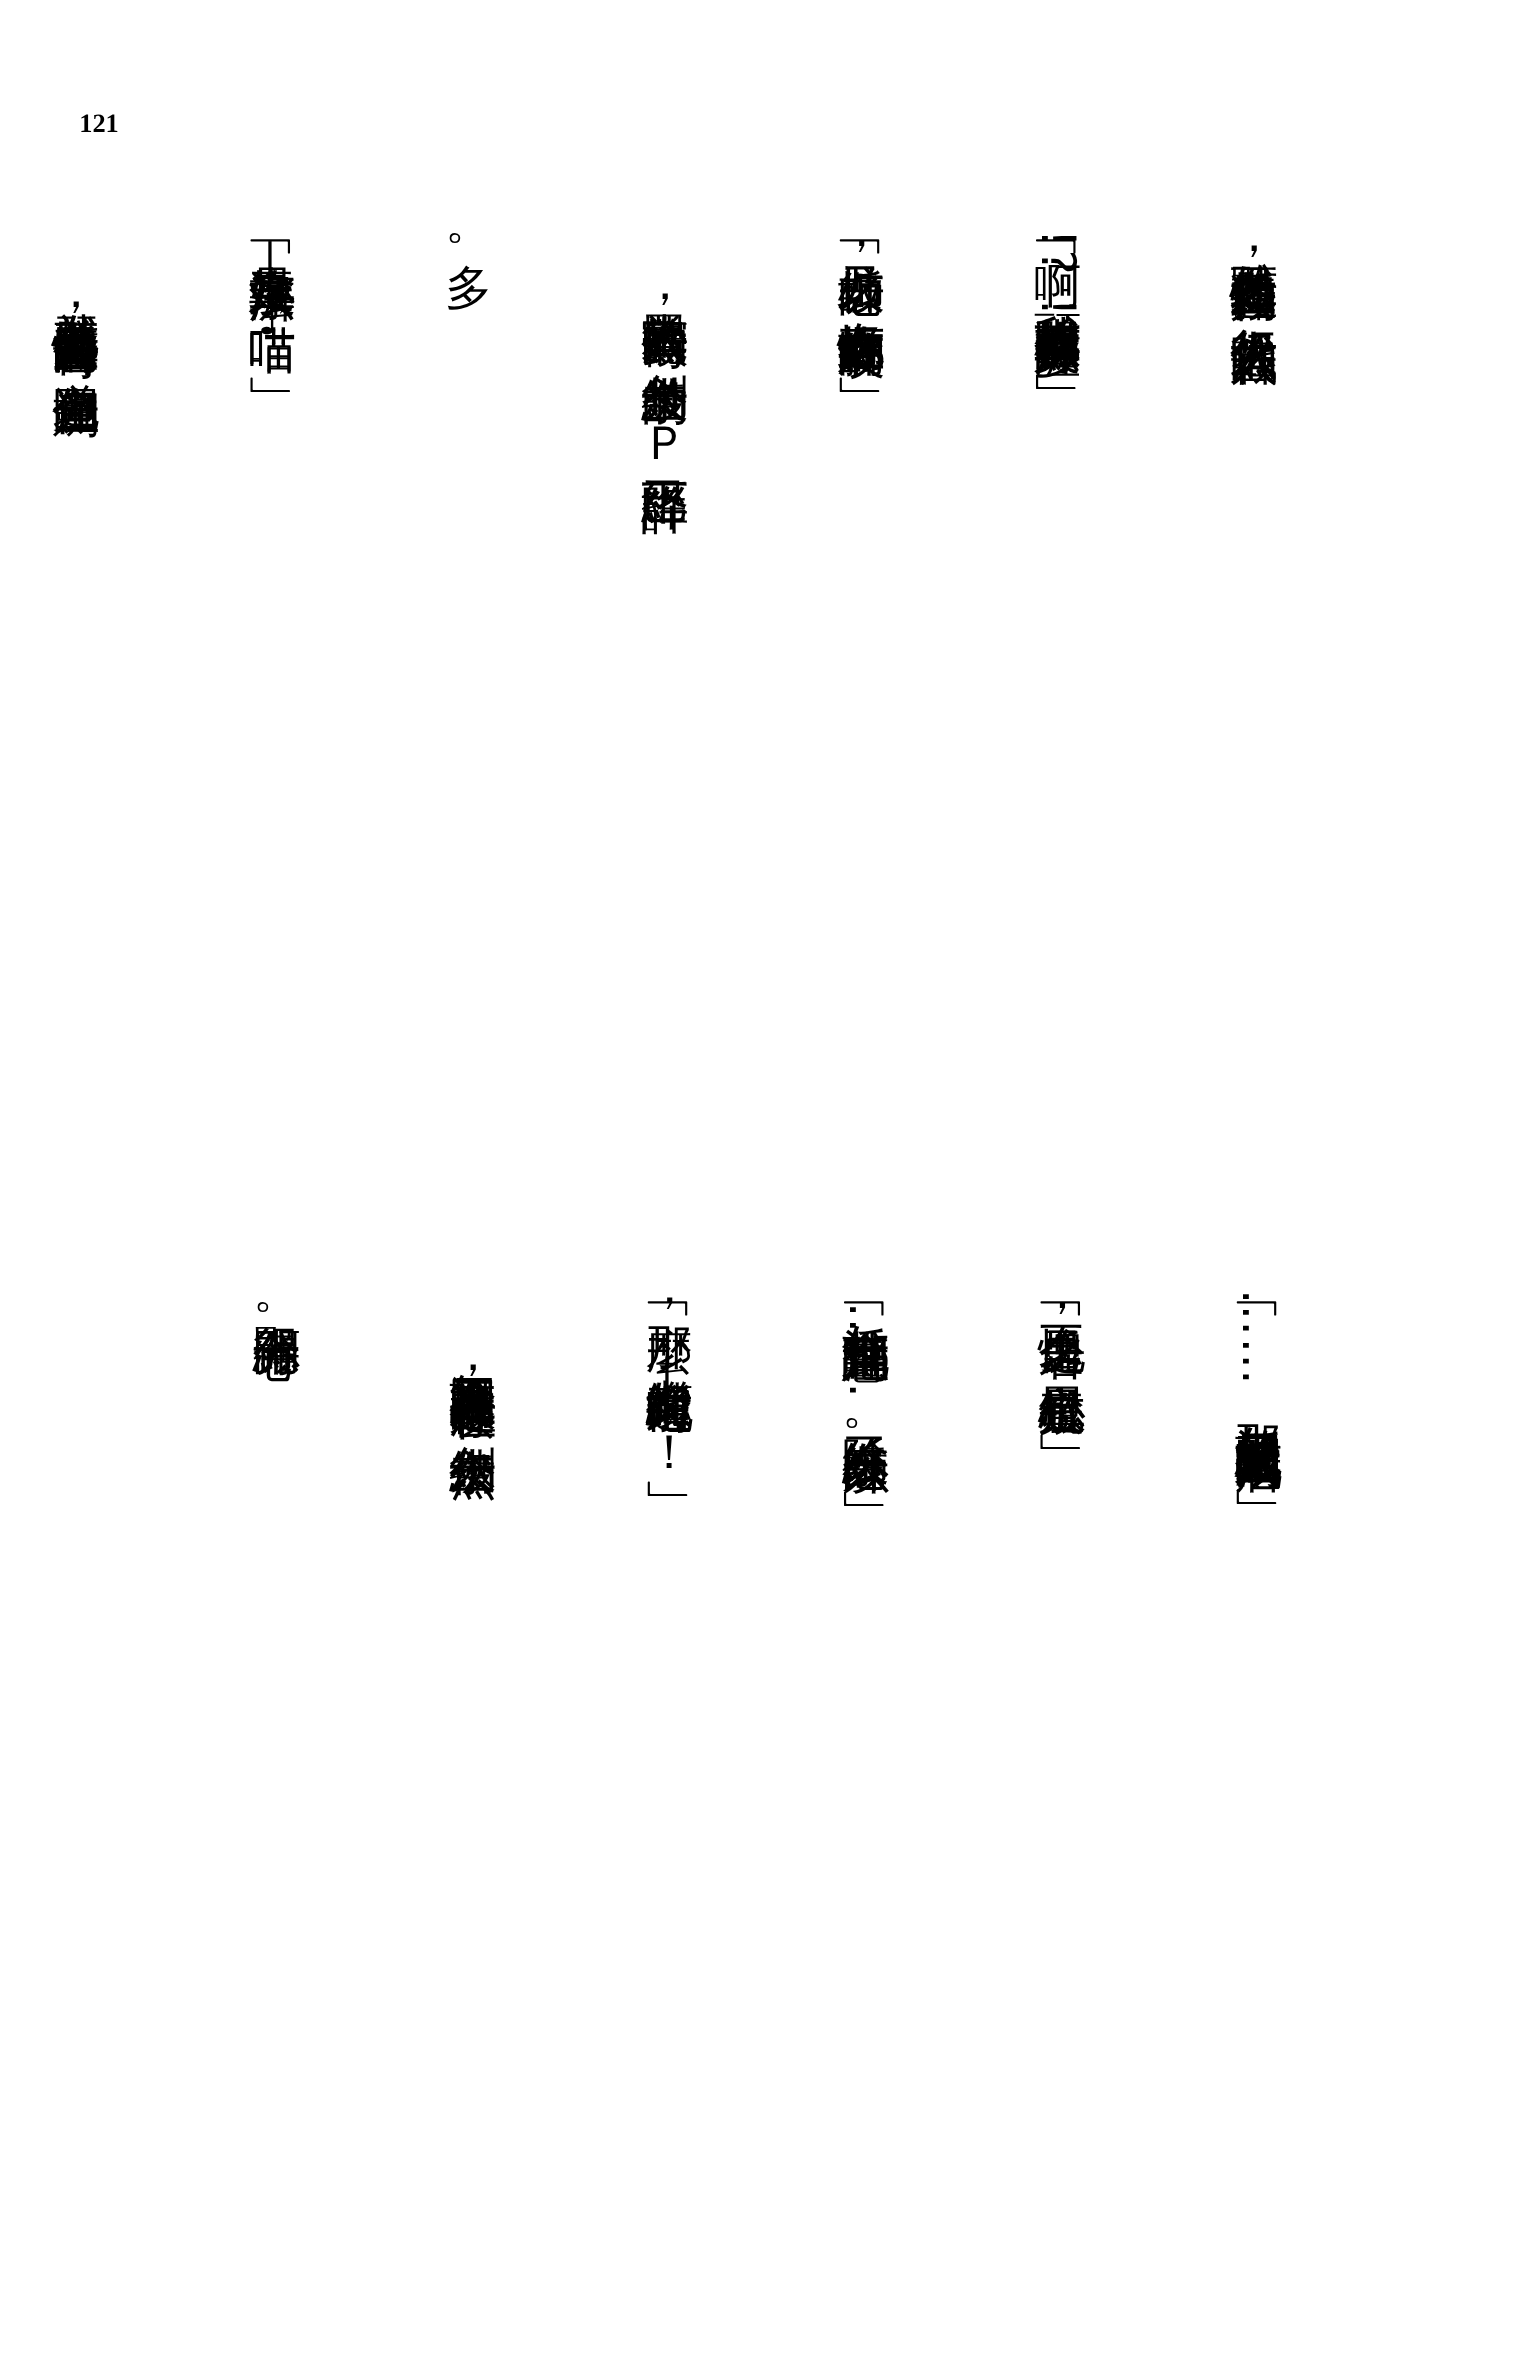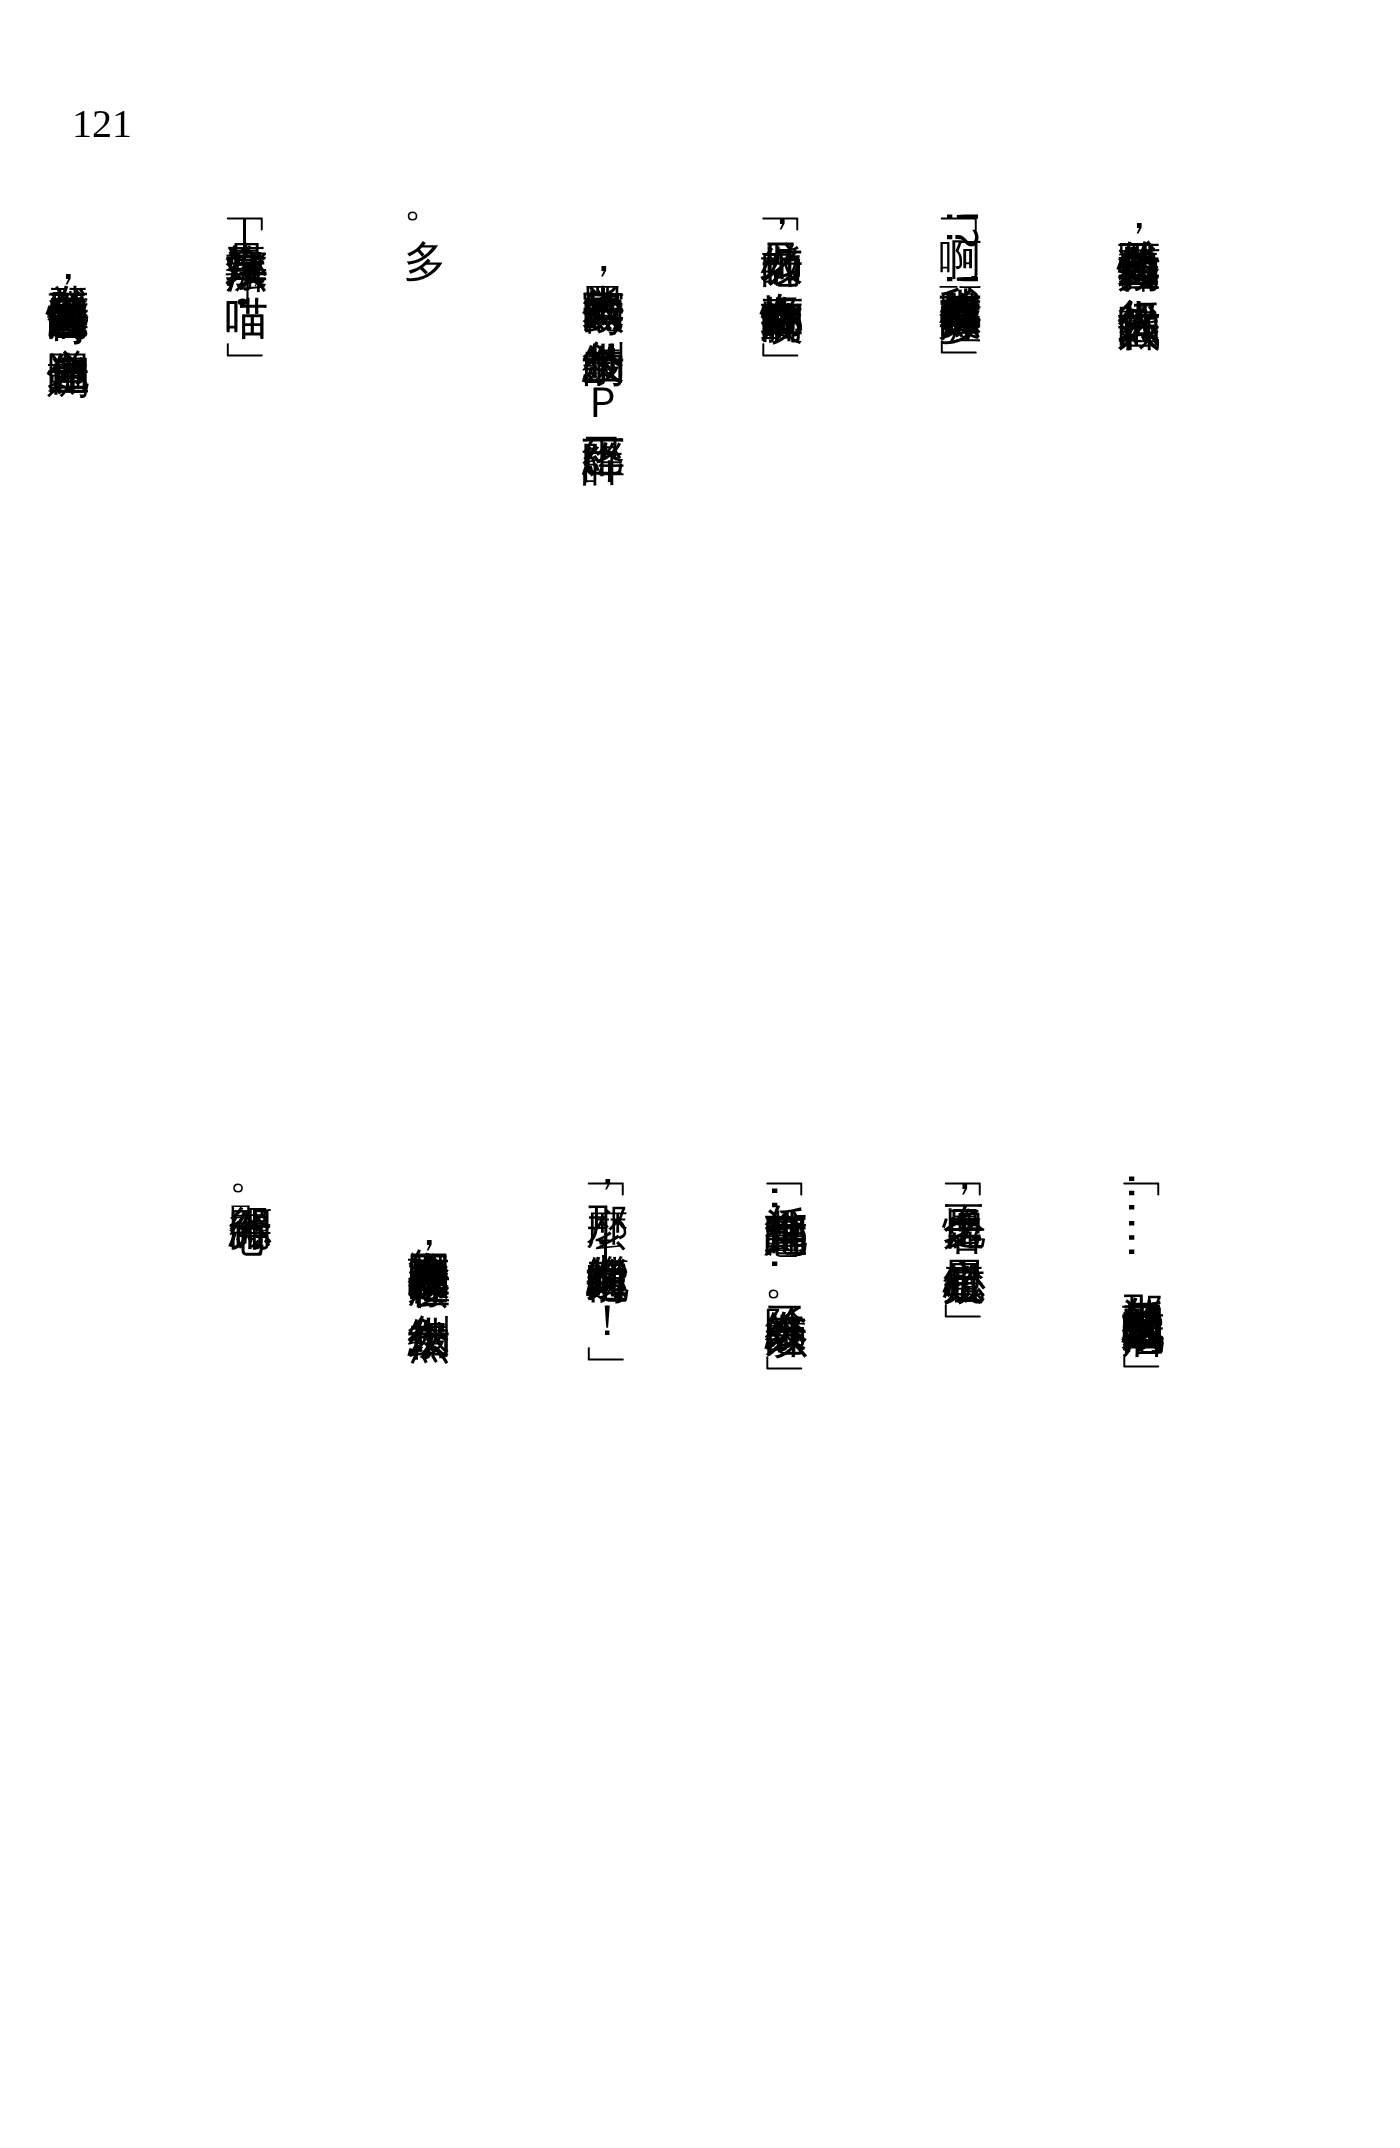--- a/index.html
+++ b/index.html
@@ -1,17 +1,17 @@
 <!DOCTYPE html>
 <html><head>
 <meta charset="utf-8">
 <style>
   html, body { margin:0; padding:0; background:#ffffff; }
   body { width:1400px; height:2148px; position:relative; overflow:hidden; font-family:"DejaVu Serif", serif; color:#000; }
-  .page-number { position:absolute; left:72px; top:100px; font-family:"Liberation Serif", serif; font-size:40px; }
+  .page-number { position:absolute; left:72px; top:100px; font-family:"Liberation Serif", serif; font-size:24px;font-weight:bold; }
   .block { position:absolute; writing-mode:vertical-rl; font-family:"DejaVu Sans", sans-serif; font-size:43px; line-height:59.5px; letter-spacing:1.5px; white-space:pre; }
   .block-top { right:112px; top:205px; height:900px; }
   .block-bottom { right:108px; top:1170px; height:900px; }
   .line { display:block; }
 </style>
 </head>
 <body>
 
 <div class="page-number">121</div>
 

